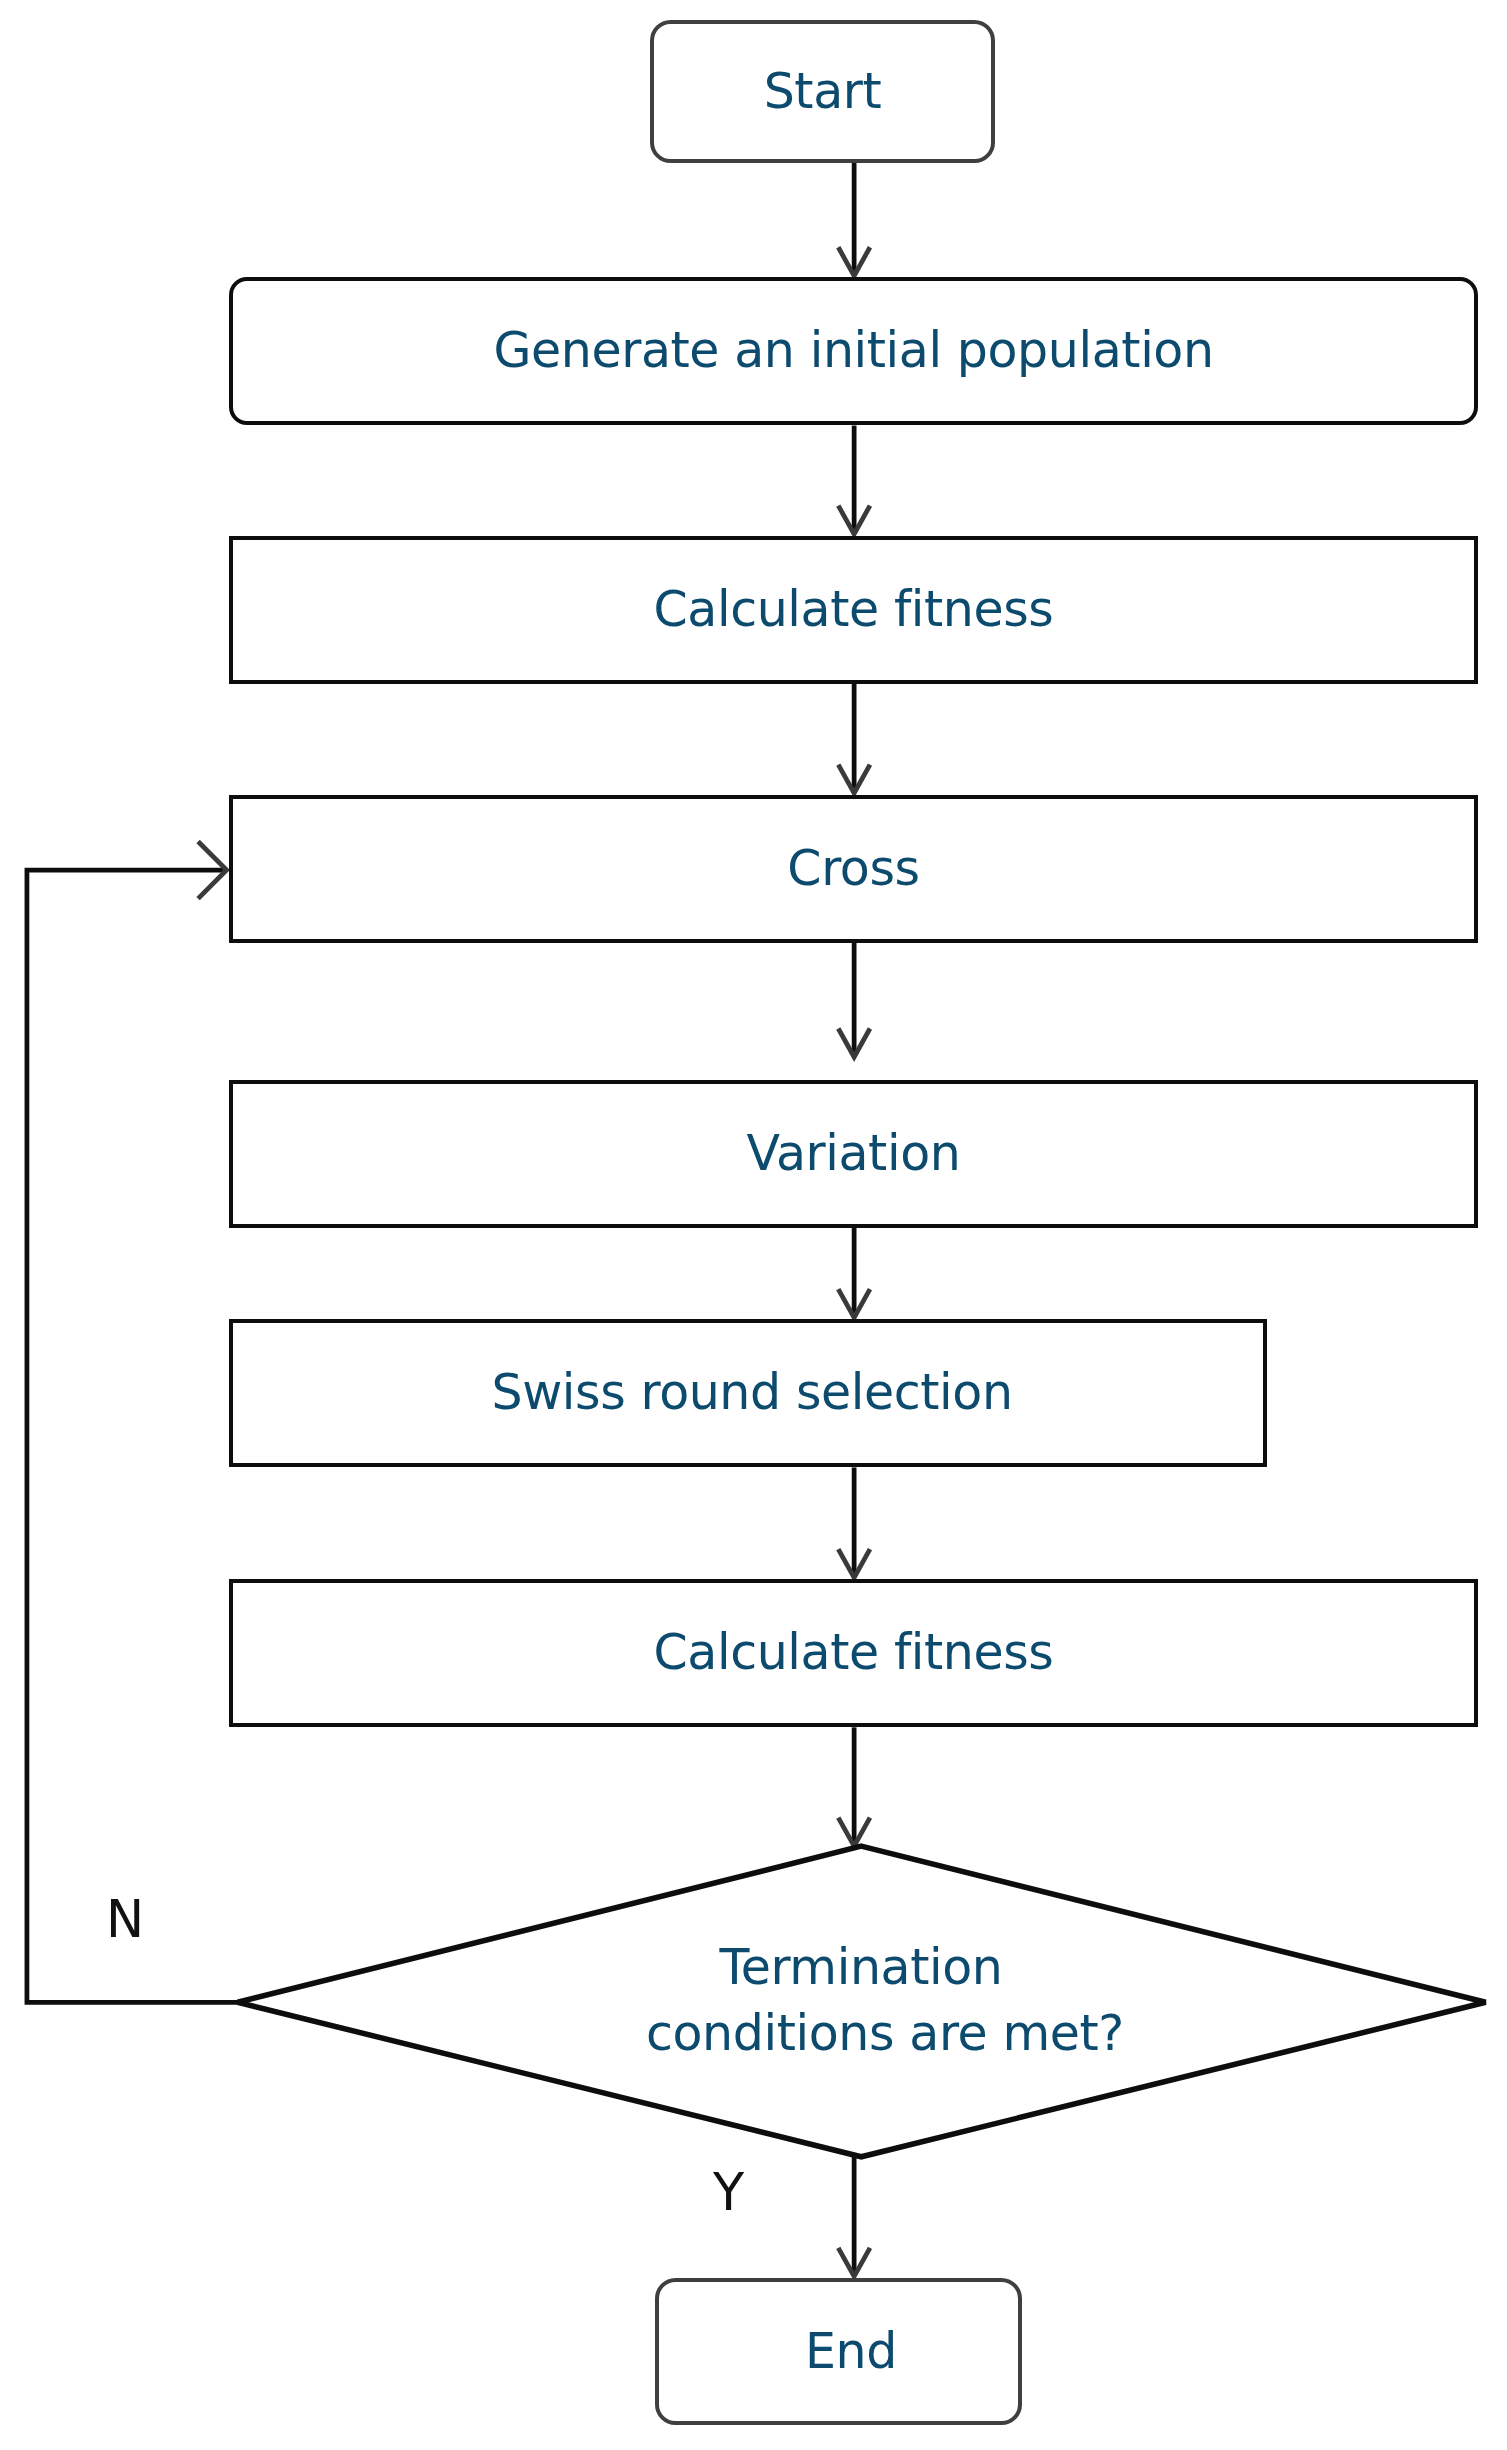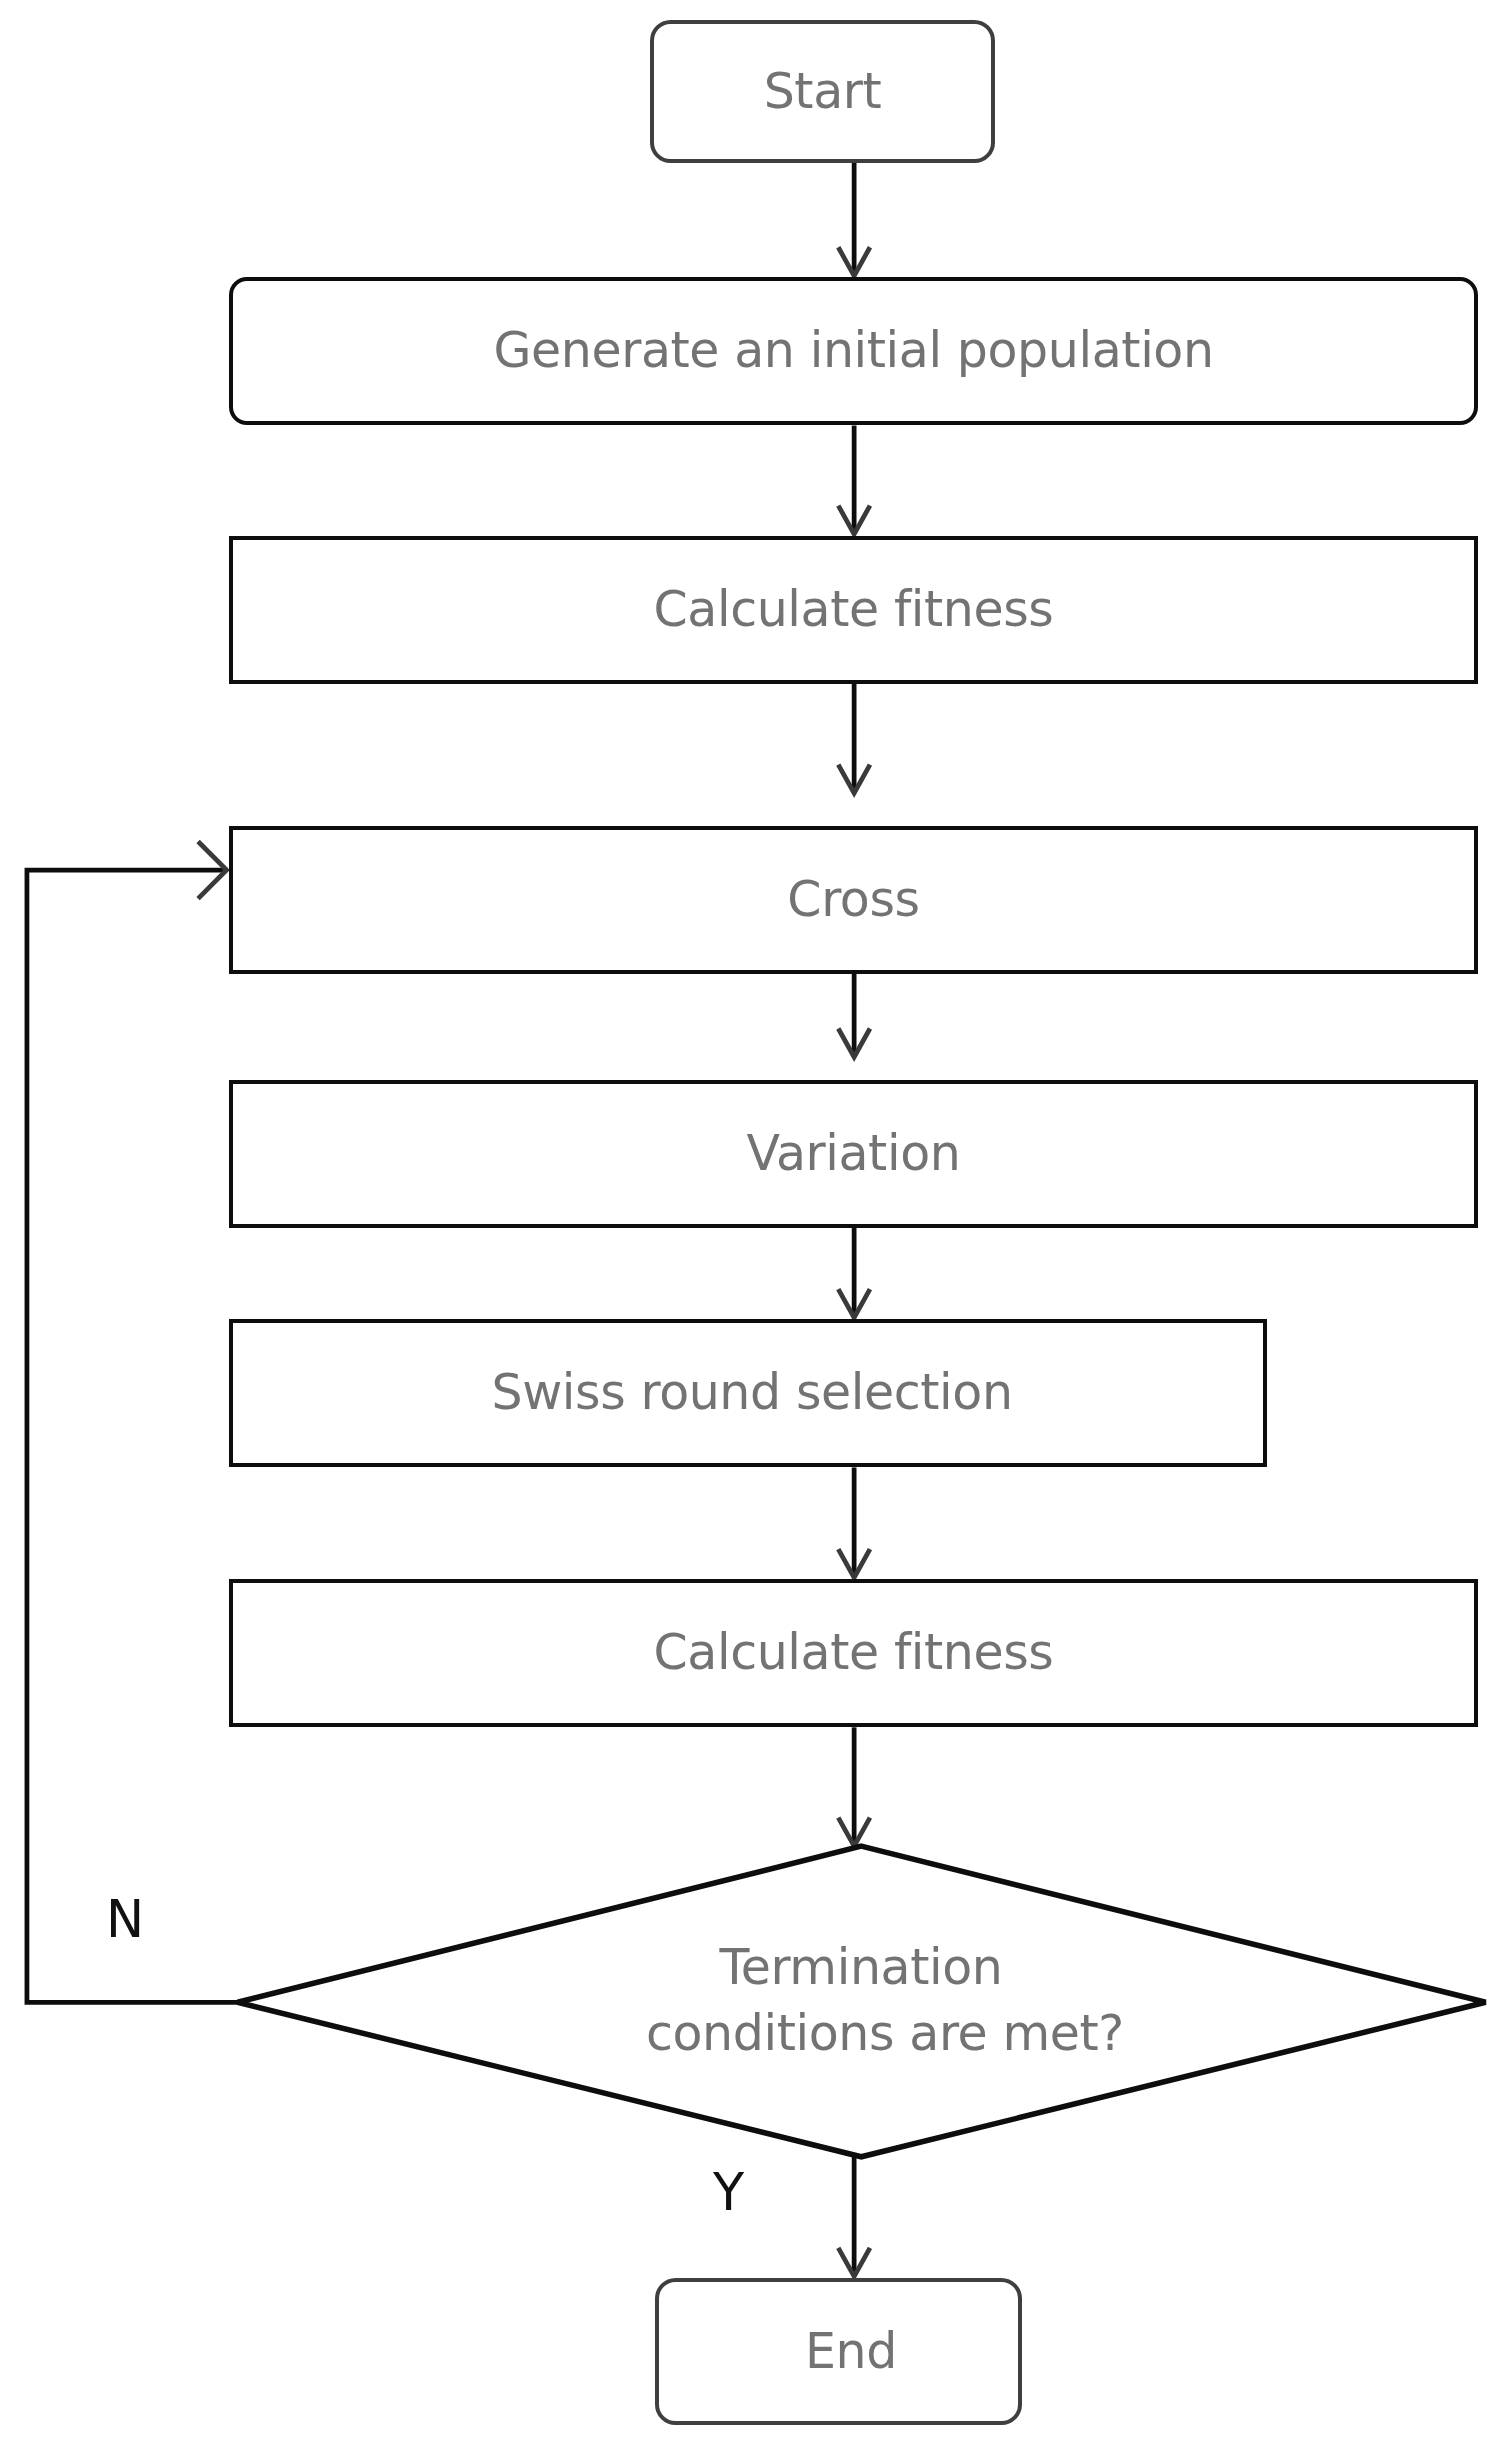--- a/index.html
+++ b/index.html
@@ -30,21 +30,21 @@
     box-sizing: border-box;
     display: flex;
     align-items: center;
     justify-content: center;
     background: #ffffff;
   }
   .node-label {
     font-family: "DejaVu Sans", sans-serif;
     font-size: 49px;
     line-height: 1.02;
-    color: #737373;
+    color: #0c4a6e;
     text-align: center;
     letter-spacing: -0.4px;
     white-space: nowrap;
   }
   
   .terminator {
     border: 4px solid #3f3f3f;
     border-radius: 20.6px;
   }
   
@@ -135,21 +135,21 @@
   </div>
 
   <div class="node process" style="left:229px; top:277px; width:1249px; height:148px;border-radius:18px;">
     <span class="node-label">Generate an initial population</span>
   </div>
 
   <div class="node process" style="left:229px; top:536px; width:1249px; height:148px;">
     <span class="node-label">Calculate fitness</span>
   </div>
 
-  <div class="node process" style="left:229px; top:826px; width:1249px; height:148px;">
+  <div class="node process" style="left:229px; top:795px; width:1249px; height:148px;">
     <span class="node-label">Cross</span>
   </div>
 
   <div class="node process" style="left:229px; top:1080px; width:1249px; height:148px;">
     <span class="node-label">Variation</span>
   </div>
 
   <div class="node process" style="left:229px; top:1319px; width:1038px; height:148px;padding-left:8px;">
     <span class="node-label">Swiss round selection</span>
   </div>

